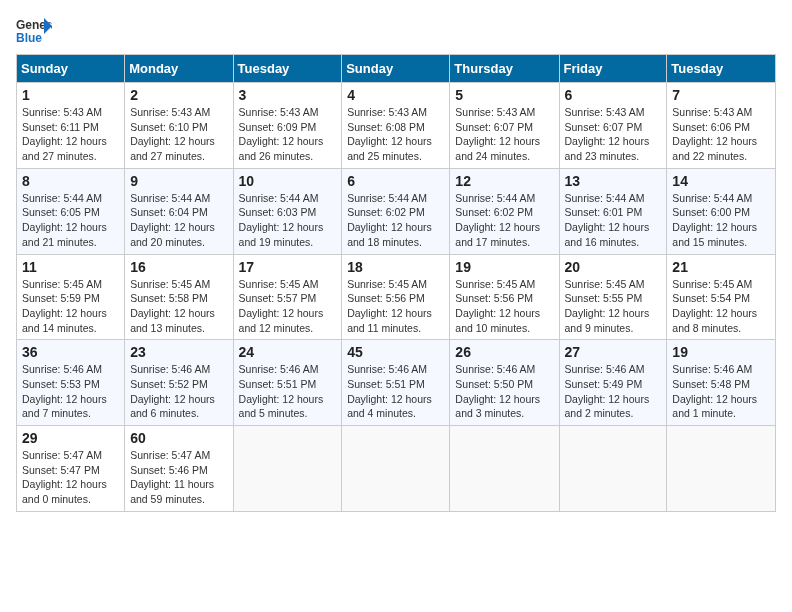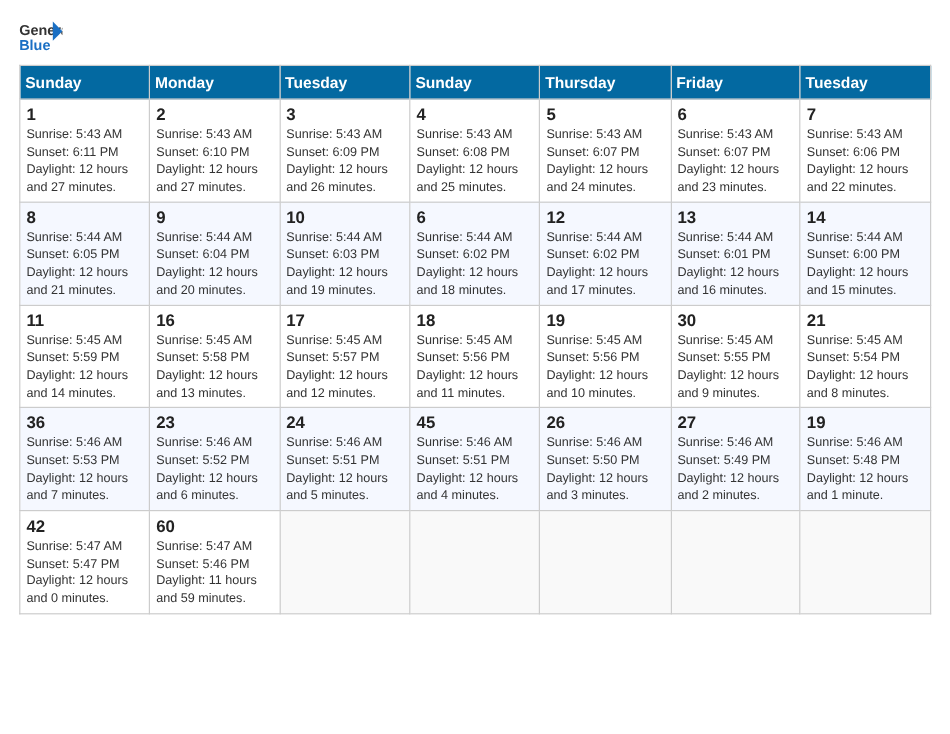--- a/index.html
+++ b/index.html
@@ -261,21 +261,21 @@
         </td>
         <td>
           <span class="day-num">19</span>
           <div class="day-info">
             Sunrise: 5:45 AM<br>
             Sunset: 5:56 PM<br>
             Daylight: 12 hours and 10 minutes.
           </div>
         </td>
         <td>
-          <span class="day-num">30</span>
+          <span class="day-num">20</span>
           <div class="day-info">
             Sunrise: 5:45 AM<br>
             Sunset: 5:55 PM<br>
             Daylight: 12 hours and 9 minutes.
           </div>
         </td>
         <td>
           <span class="day-num">21</span>
           <div class="day-info">
             Sunrise: 5:45 AM<br>
@@ -337,21 +337,21 @@
           <span class="day-num">19</span>
           <div class="day-info">
             Sunrise: 5:46 AM<br>
             Sunset: 5:48 PM<br>
             Daylight: 12 hours and 1 minute.
           </div>
         </td>
       </tr>
       <tr>
         <td>
-          <span class="day-num">42</span>
+          <span class="day-num">29</span>
           <div class="day-info">
             Sunrise: 5:47 AM<br>
             Sunset: 5:47 PM<br>
             Daylight: 12 hours and 0 minutes.
           </div>
         </td>
         <td>
           <span class="day-num">60</span>
           <div class="day-info">
             Sunrise: 5:47 AM<br>

